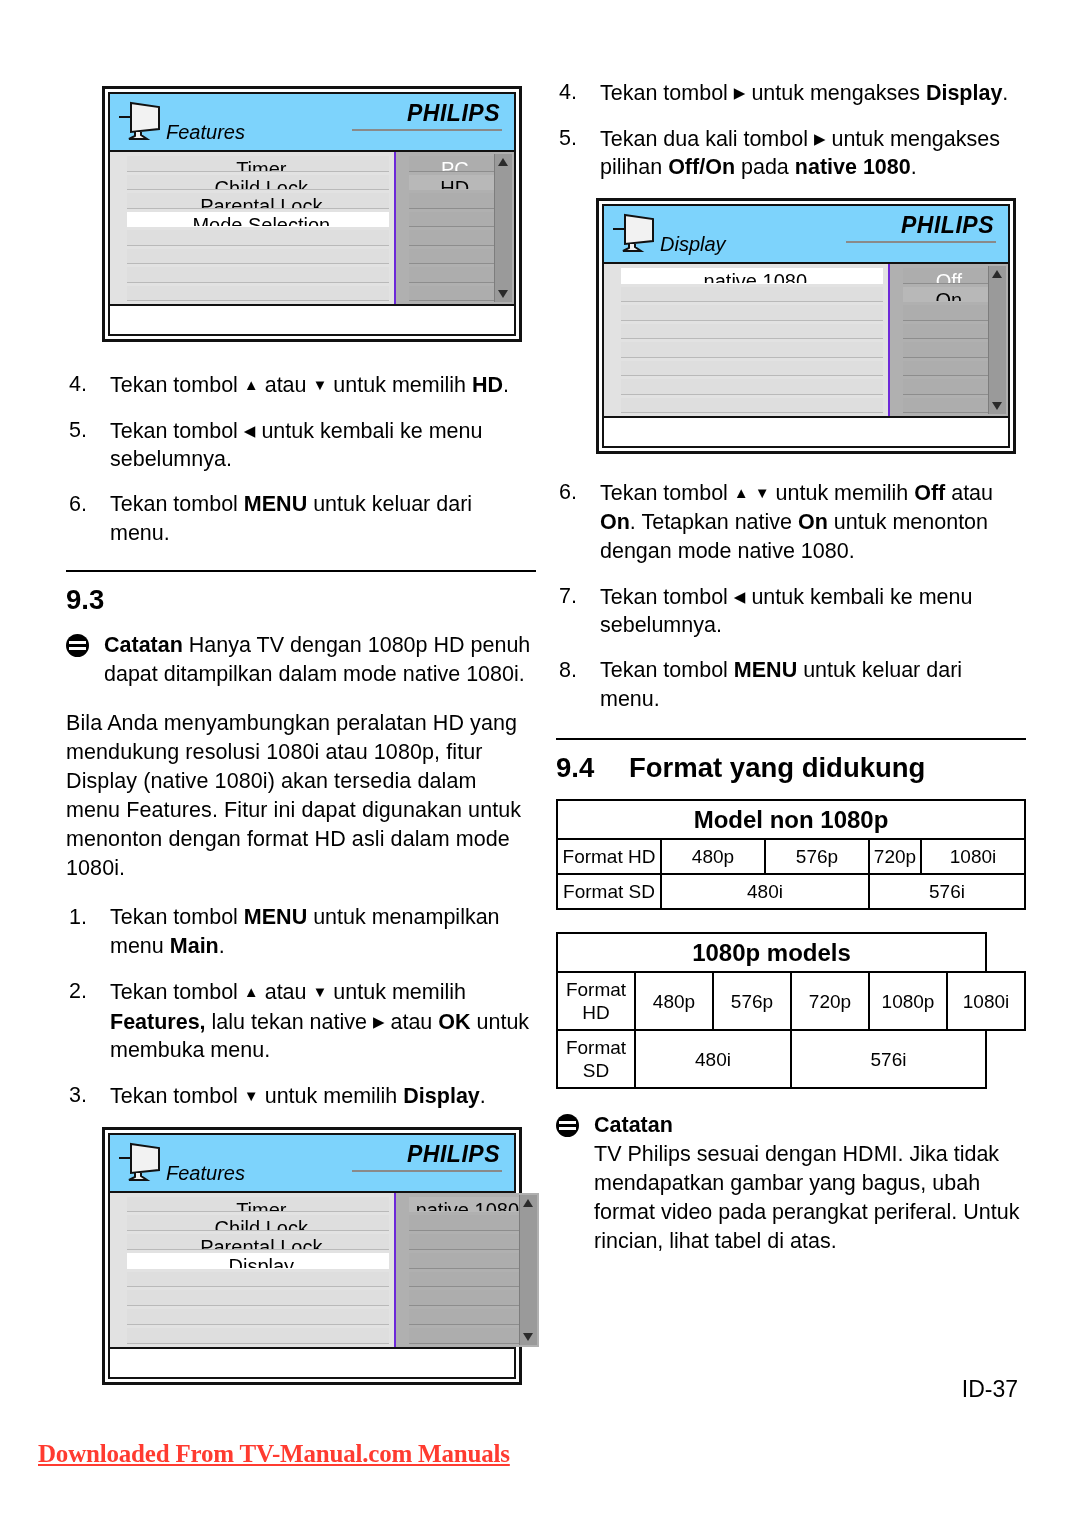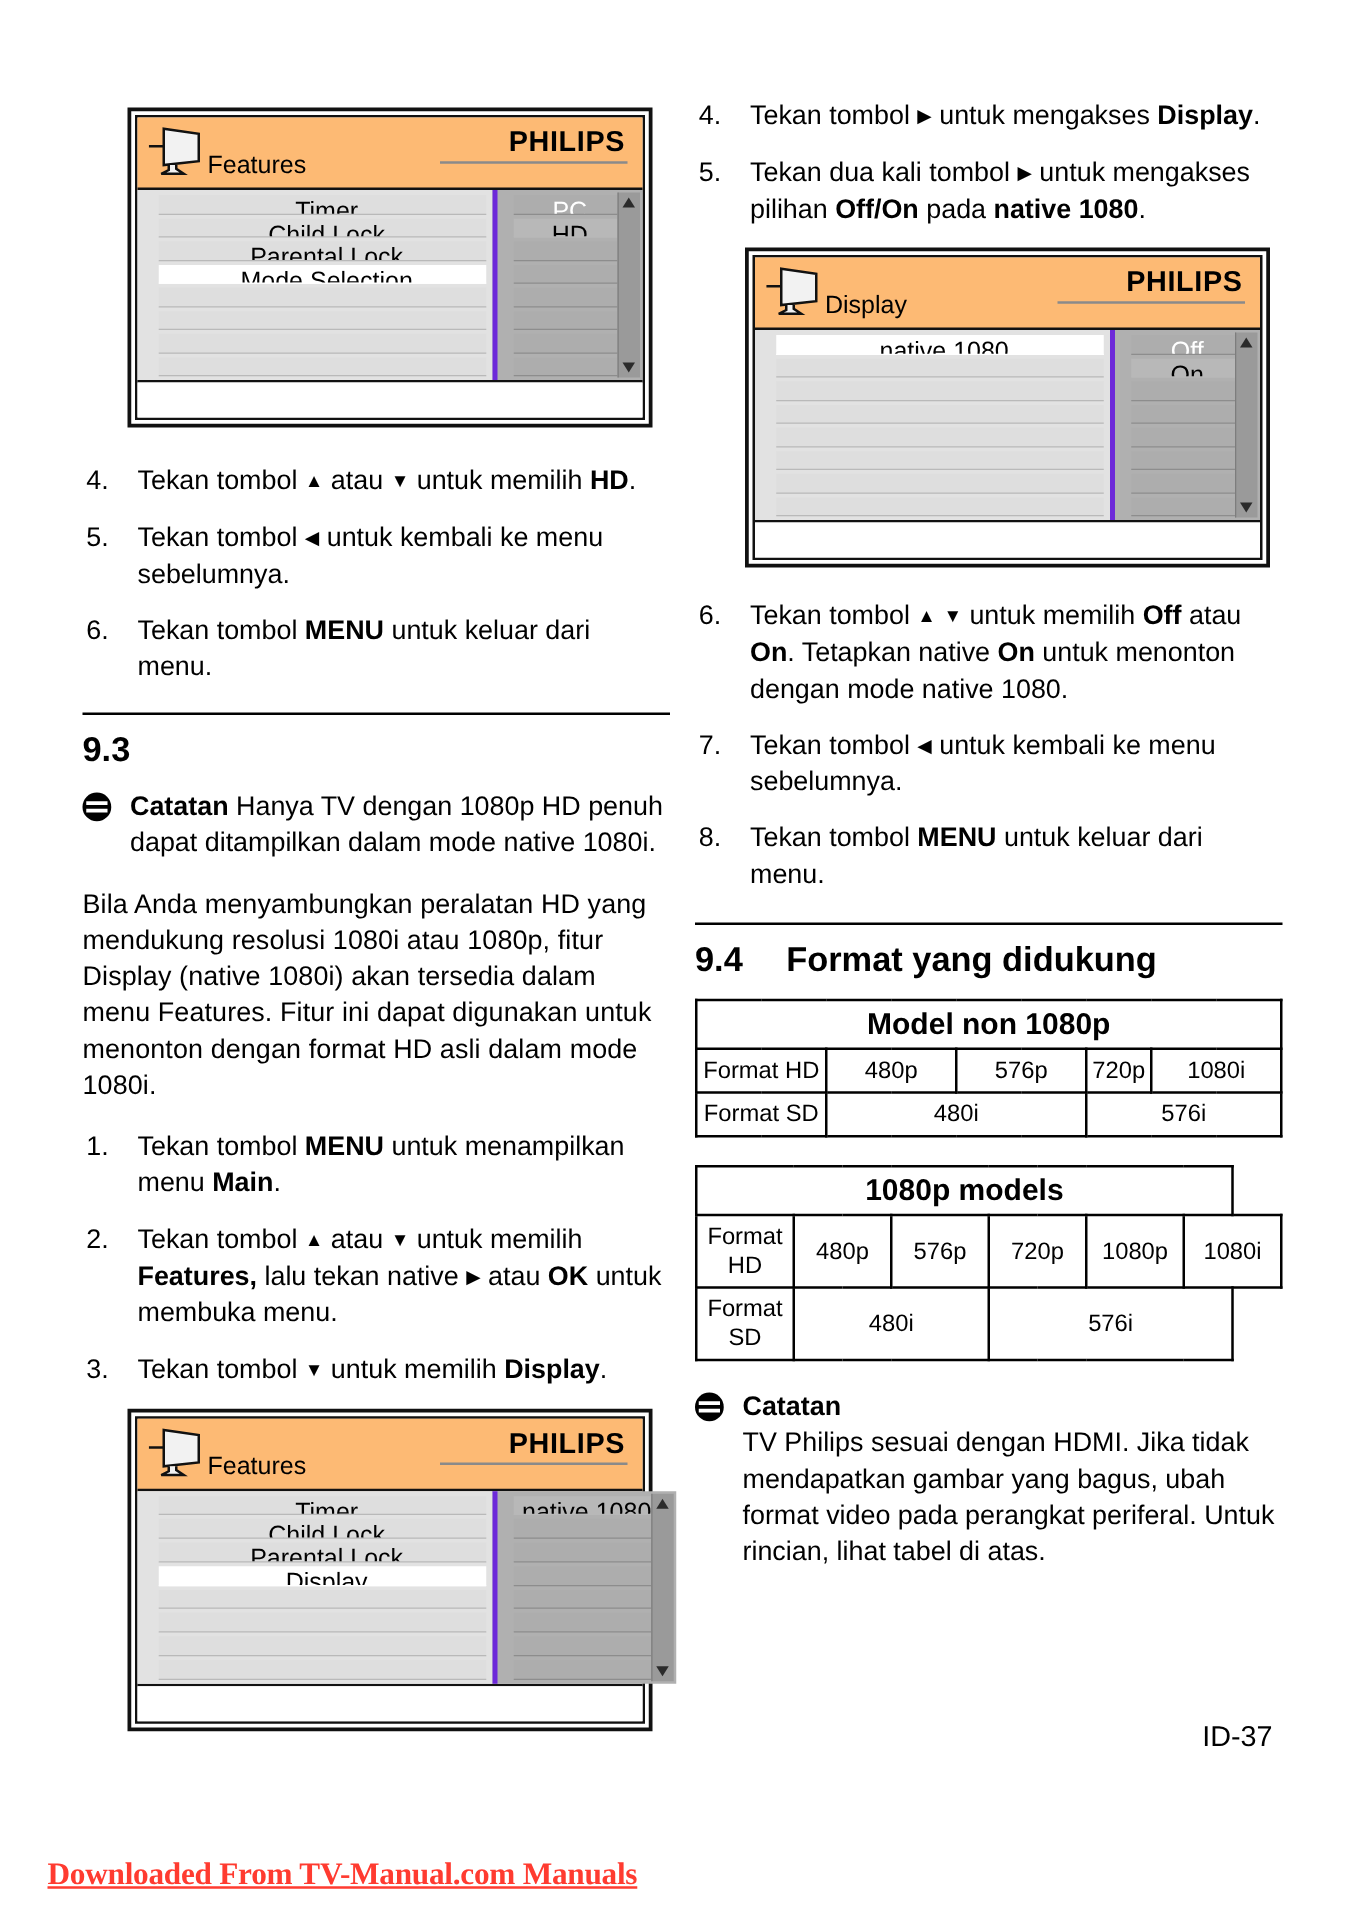--- a/index.html
+++ b/index.html
@@ -116,21 +116,22 @@
     box-sizing: border-box;
     height: calc(100% - 6px);
     display: flex;
     flex-direction: column;
   }
   .tv-head {
     position: relative;
     height: 56px;
     flex: 0 0 56px;
     border-bottom: 2px solid #111;
-    background: #fdba74;
+    background: #7dd3fc;
+    font-style: italic;
   }
   .tv-logo {
     position: absolute;
     right: 14px;
     top: 6px;
     font-weight: bold;
     font-size: 23px;
     letter-spacing: 0.5px;
   }
   .tv-logo-rule {
@@ -170,21 +171,21 @@
   }
   .tv-pane-left {
     flex: 0 0 66%;
     background: #e2e2e2;
     padding-left: 17px;
   }
   .tv-pane-right {
     flex: 1 1 auto;
     background: #b0b0b0;
     padding-left: 13px;
-    border-left: 4px solid #6d28d9;
+    border-left: 2px solid #6d28d9;
   }
   .tv-row {
     height: 27px;
     line-height: 26px;
     font-size: 20px;
     padding-left: 7px;
     box-sizing: border-box;
     margin-bottom: 3px;
     white-space: nowrap;
     overflow: hidden;
@@ -235,21 +236,21 @@
     font-size: 24px;
     font-weight: bold;
     padding: 7px 2px;
   }
   .dtable td.lbl { font-size: 19px; }
 
   
   .footer-link {
     position: absolute;
     left: 38px;
-    top: 1486px;
+    top: 1440px;
     color: #ff3b30;
     font-family: "Liberation Serif", serif;
     font-weight: bold;
     font-size: 25px;
     text-decoration: underline;
     letter-spacing: -0.2px;
     text-align: right;
   }
   .footer-page {
     position: absolute;

